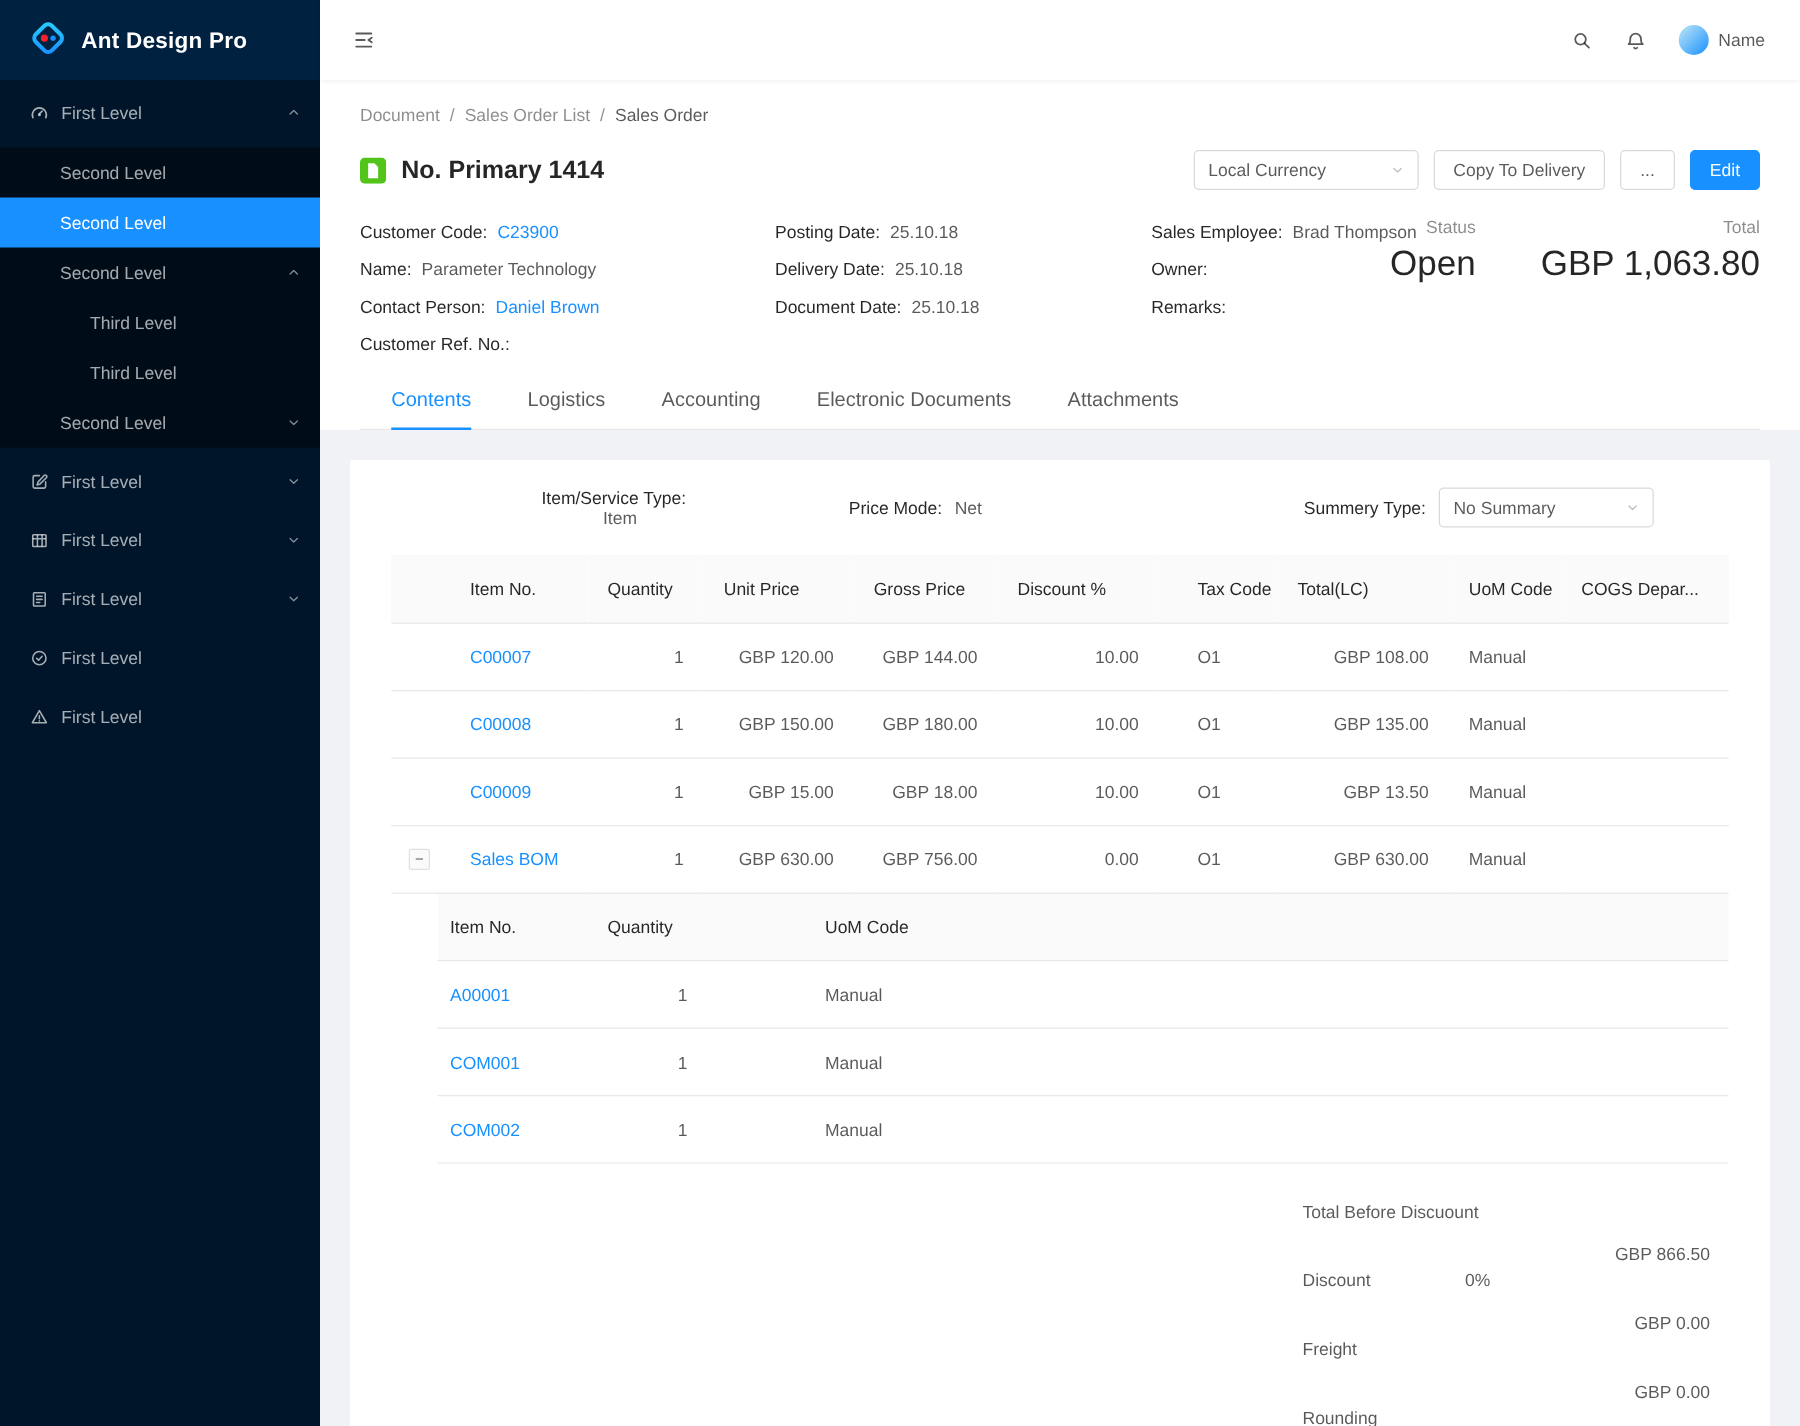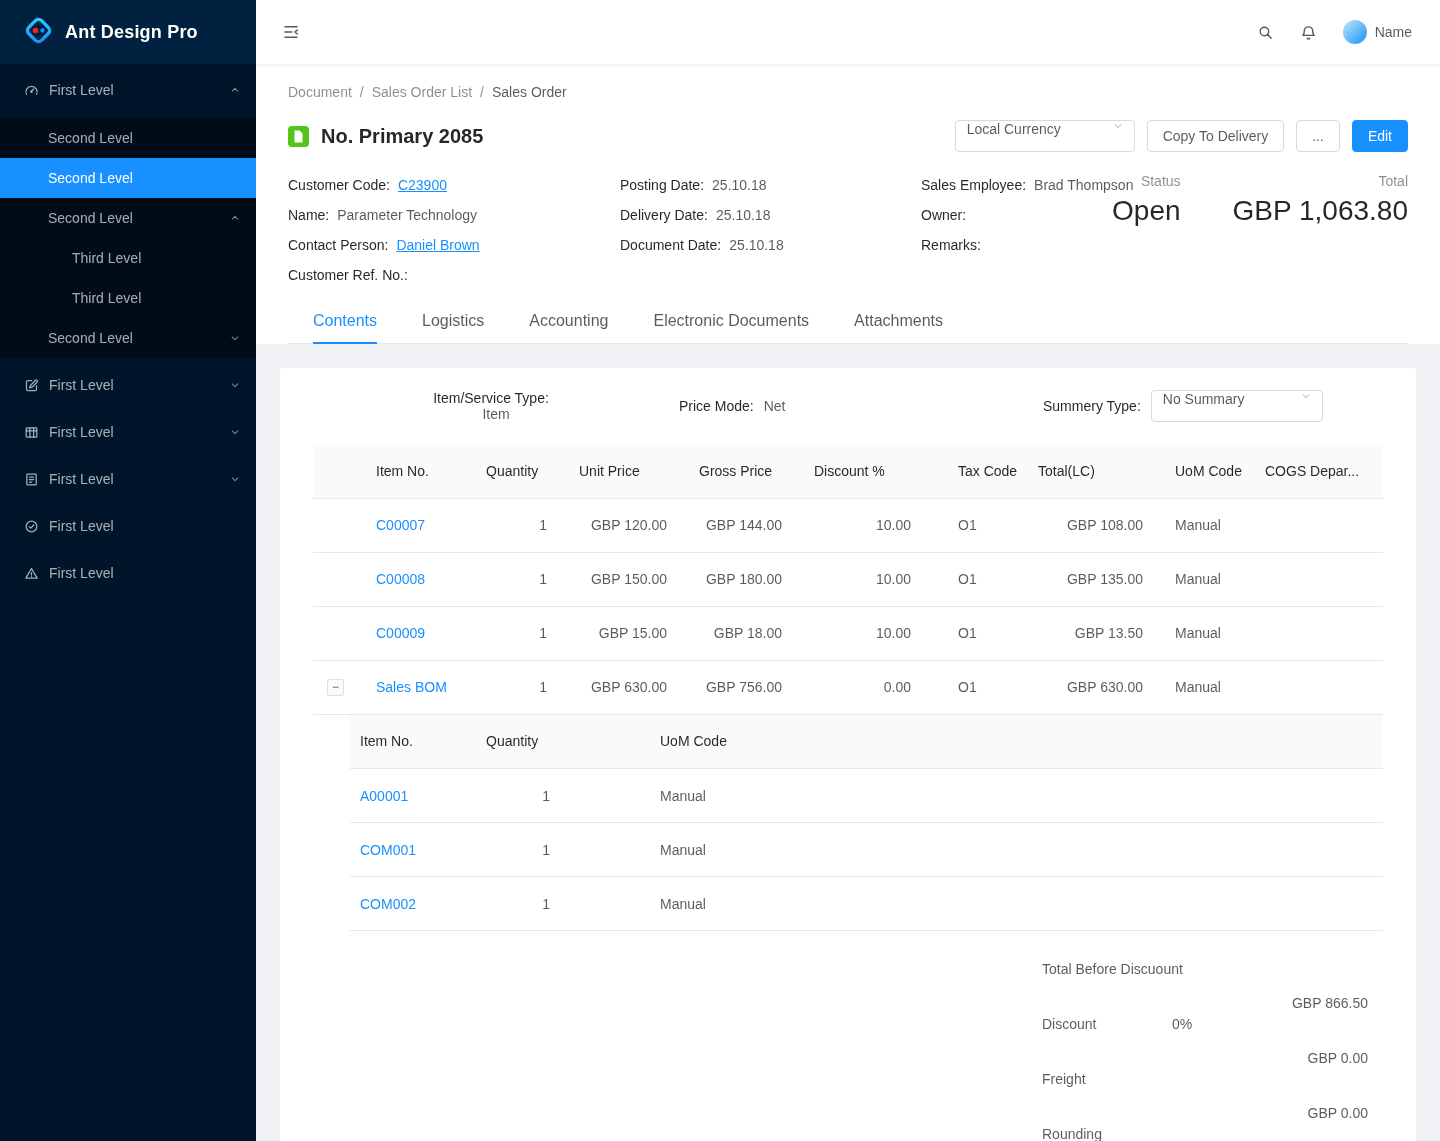--- a/index.html
+++ b/index.html
@@ -36,34 +36,34 @@
   .page-head { background: #fff; padding: 20px 32px 0; flex: none; }
   .breadcrumb { display: flex; gap: 8px; color: rgba(0,0,0,0.45); }
   .crumb { cursor: pointer; }
   .crumb.current { color: rgba(0,0,0,0.65); cursor: default; }
   .title-row { display: flex; align-items: center; margin-top: 20px; height: 32px; }
   .doc-icon { display: inline-flex; flex: none; }
   .page-title { font-size: 20px; font-weight: 700; color: rgba(0,0,0,0.85); margin-left: 12px; white-space: nowrap; }
   .title-actions { margin-left: auto; display: flex; align-items: center; gap: 12px; }
   .btn { height: 32px; padding: 0 15px; display: inline-flex; align-items: center; justify-content: center; border: 1px solid #d9d9d9; border-radius: 4px; background: #fff; color: rgba(0,0,0,0.65); font-size: 14px; cursor: pointer; white-space: nowrap; }
   .btn.primary { background: #1890ff; border-color: #1890ff; color: #fff; }
-  .select { height: 32px; border: 1px solid #d9d9d9; border-radius: 4px; background: #fff; display: inline-flex; align-items: flex-start; padding: 0 11px; color: rgba(0,0,0,0.65); cursor: pointer; }
+  .select { height: 32px; border: 1px solid #d9d9d9; border-radius: 4px; background: #fff; display: inline-flex; align-items: center; padding: 0 11px; color: rgba(0,0,0,0.65); cursor: pointer; }
   .select .sel-arrow { margin-left: auto; color: rgba(0,0,0,0.25); display: inline-flex; }
   .select.currency { width: 180px; }
   .select.summary { width: 172px; }
 
   .details { display: flex; margin-top: 18px; align-items: flex-start; }
   .dcol { line-height: 30px; }
   .dcol-1 { width: 332px; }
   .dcol-2 { width: 301px; }
   .dcol-3 { flex: 1; min-width: 0; }
   .drow { white-space: nowrap; }
   .dlabel { color: rgba(0,0,0,0.85); margin-right: 8px; }
   .dvalue { color: rgba(0,0,0,0.65); }
-  .dvalue.link { color: #1890ff; cursor: pointer; text-decoration: underline; }
+  .dvalue.link { color: #1890ff; cursor: pointer; }
   .stat-block { text-align: right; flex: none; }
   .stat-label { color: rgba(0,0,0,0.45); line-height: 22px; }
   .stat-value { color: rgba(0,0,0,0.85); font-size: 28px; line-height: 38px; font-weight: 400; white-space: nowrap; }
   .stat-status { margin-right: 52px; }
 
   .tabs { display: flex; gap: 45px; margin-top: 10px; padding-left: 25px; border-bottom: 1px solid #e8e8e8; }
   .tab { padding: 12px 0; font-size: 16px; color: rgba(0,0,0,0.65); cursor: pointer; border-bottom: 2px solid transparent; margin-bottom: -1px; white-space: nowrap; }
   .tab.active { color: #1890ff; border-bottom-color: #1890ff; }
 
   
@@ -274,21 +274,21 @@
         <span class="crumb current">Sales Order</span>
       </div>
 
       <div class="title-row">
         <span class="doc-icon">
           <svg width="21" height="21" viewBox="0 0 21 21">
               <rect width="21" height="21" rx="4" fill="#52c41a"></rect>
               <path d="M6.5 4.5h5l3 3v9h-8z" fill="#ffffff"></path>
             </svg>
         </span>
-        <span class="page-title">No. Primary 2085</span>
+        <span class="page-title">No. Primary 1414</span>
         <div class="title-actions">
           <div class="select currency">
             <span>Local Currency</span>
             <span class="sel-arrow">
               <svg width="10" height="10" viewBox="0 0 24 24" fill="none" stroke="currentColor" stroke-width="2.5" stroke-linecap="round" stroke-linejoin="round">
                   <polyline points="5 9 12 16 19 9"></polyline>
                 </svg>
             </span>
           </div>
           <button class="btn">Copy To Delivery</button>

